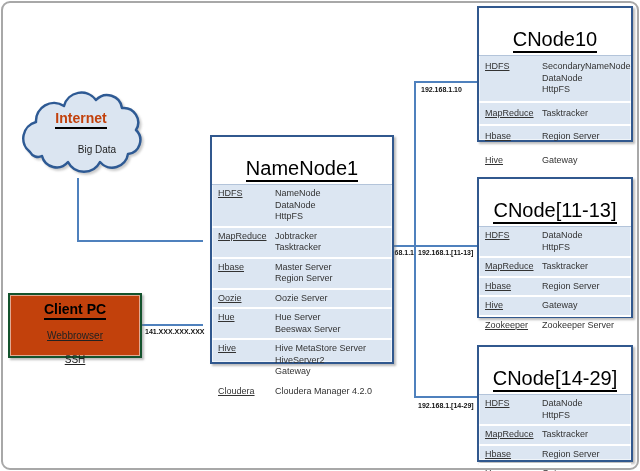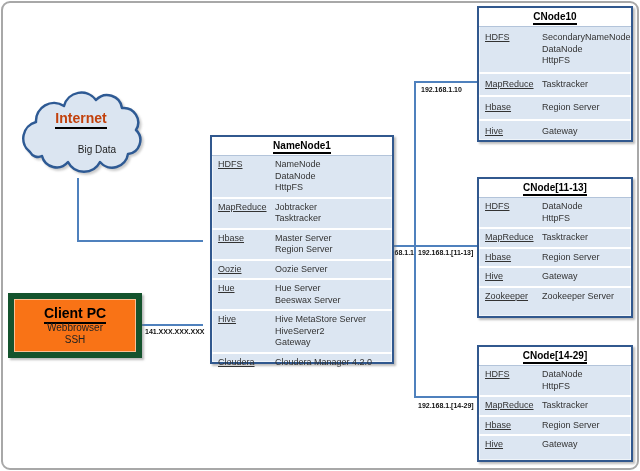--- a/index.html
+++ b/index.html
@@ -8,37 +8,37 @@
     font-family:"Liberation Sans","DejaVu Sans",sans-serif;color:#333;
   }
   .frame{position:absolute;inset:1px;border:2px solid #a8a8a8;border-radius:9px;pointer-events:none;}
   
   .nbox{
     position:absolute;background:#dce6f2;border:2px solid #31588e;
     box-shadow:2px 2px 2px rgba(120,120,120,.5), inset 0 0 0 1px rgba(255,255,255,.55);
     box-sizing:border-box;
   }
   .ntitle{
-    background:#ffffff;text-align:center;font-weight:bold;font-size:10px;color:#000;
-    padding:3px 0 4px;border-bottom:1px solid #b3c4da;
+    background:#ffffff;text-align:center;font-weight:normal;font-size:20px;color:#000;
+    padding:20px 0 4px;border-bottom:1px solid #b3c4da;
   }
   .u{border-bottom:2px solid #000;padding-bottom:1px;}
   .trow{display:flex;padding:3px 6px;border-bottom:2px solid #ffffff;font-size:9px;line-height:11.5px;}
   .trow:last-child{border-bottom:none;}
   .tcol-service{width:57px;flex:none;text-decoration:underline;}
   .tcol-values{flex:1;}
   .roomy .trow{padding:5px 6px;}
   
   .sbox{
-    position:absolute;background:#f97316;border:6px solid #14532d;
+    position:absolute;background:#c2410c;border:2px solid #14532d;
     box-shadow:2px 2px 2px rgba(120,120,120,.5), inset 0 0 0 1px rgba(255,255,255,.55);
     box-sizing:border-box;text-align:center;
   }
   .sbox .ttl{font-weight:bold;font-size:14px;color:#000;margin-top:6px;}
-  .sbox .ln{font-size:10px;margin-top:1px;color:#222;}
+  .sbox .ln{font-size:10px;margin-top:13px;color:#222;text-decoration:underline;}
   
   .cloud{position:absolute;left:8px;top:88px;width:146px;height:96px;}
   .cloud svg{filter:drop-shadow(2px 2px 1px rgba(140,140,140,.45));}
   .cloud .ttl{position:absolute;left:0;top:22px;width:100%;text-align:center;font-weight:bold;font-size:14px;color:#c2410c;}
   .cloud .sub{position:absolute;left:16px;top:56px;width:100%;text-align:center;font-size:10px;color:#222;}
   
   .cline{position:absolute;background:#4f81bd;}
   .iplabel{position:absolute;font-size:7px;font-weight:bold;color:#111;white-space:nowrap;}
 </style>
 </head>

